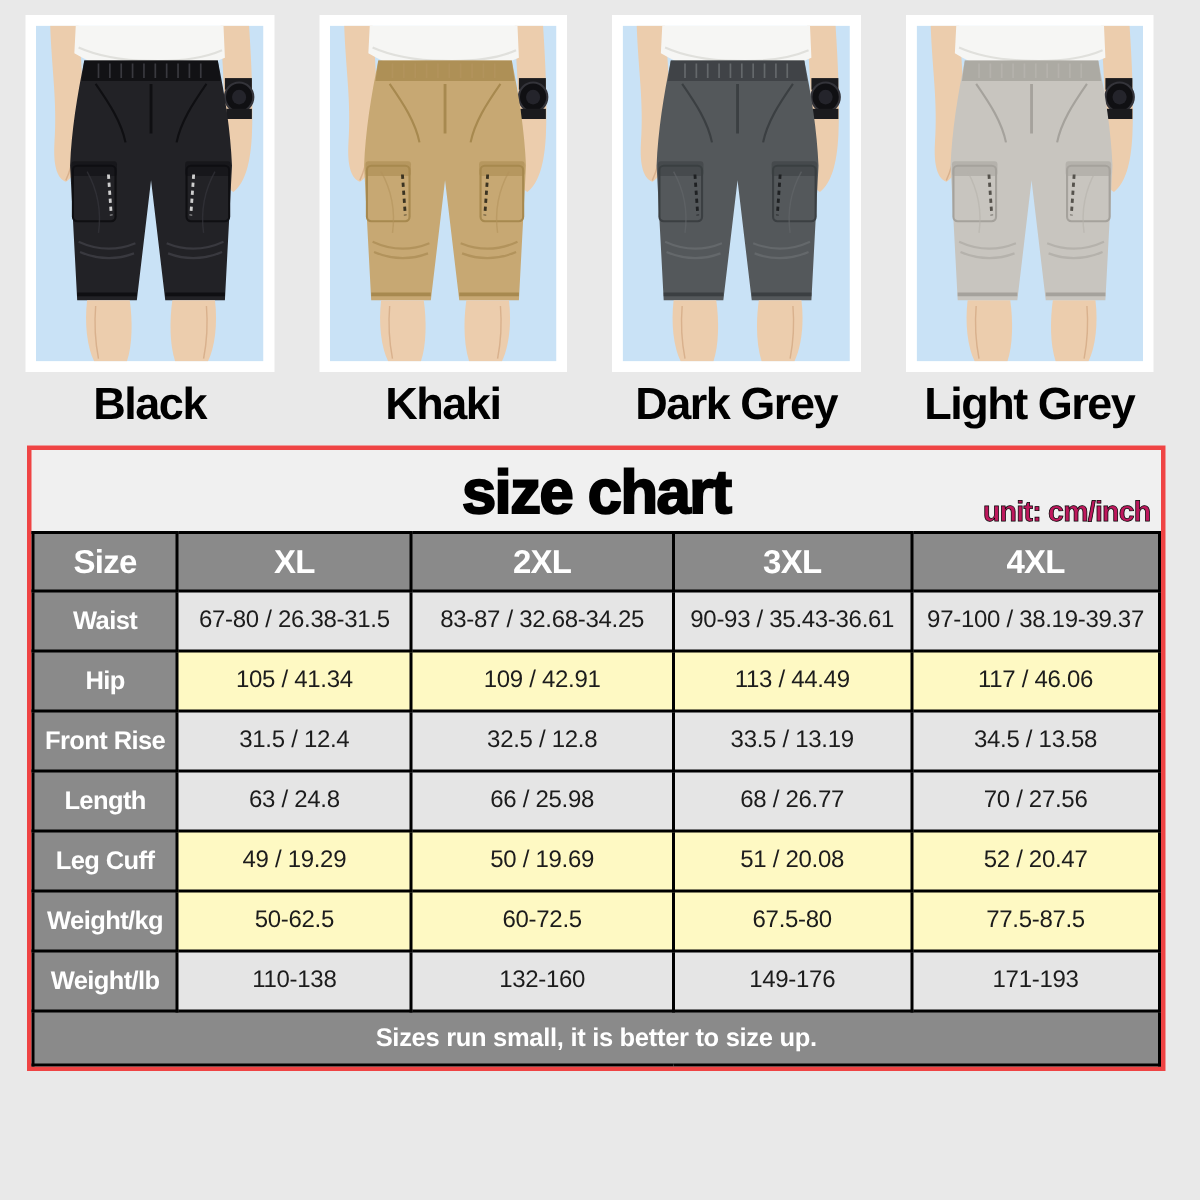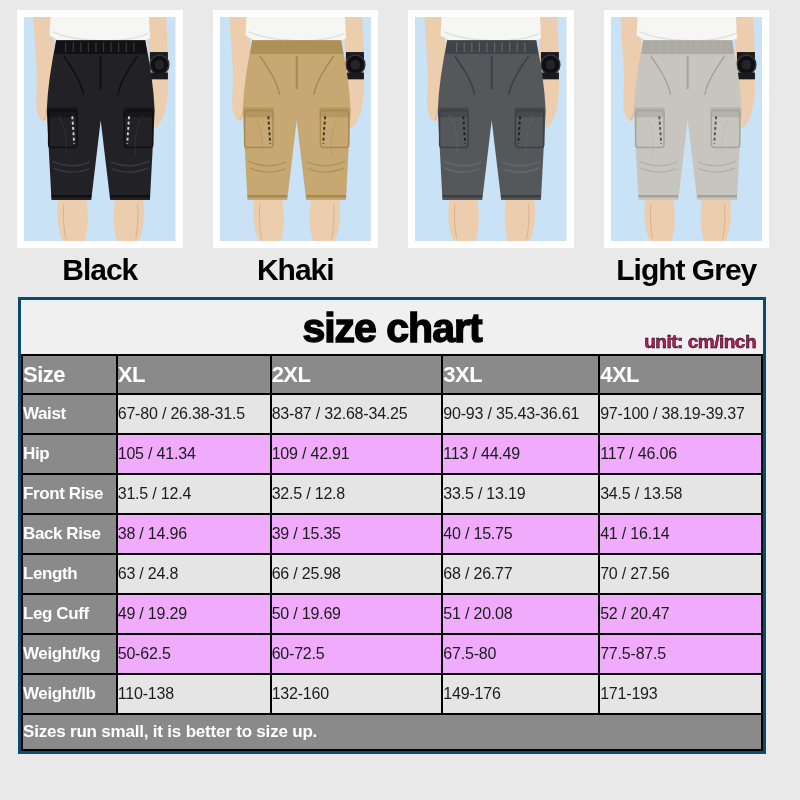--- a/index.html
+++ b/index.html
@@ -20,22 +20,22 @@
     margin-top:5px;
     font-size:30px;
     font-weight:bold;
     letter-spacing:-1px;
     color:#000;
     white-space:nowrap;
   }
 
   
   .chart {
-    margin:10px 34px 0 18px;
-    border:3px solid #0c4a6e;
+    margin:10px 23px 0 18px;
+    border:3px solid #ef4444;
     background:#f0f0f0;
   }
   .chart-head { position:relative; height:54px; }
   .chart-title {
     text-align:center;
     font-size:41px;
     font-weight:bold;
     letter-spacing:-1px;
     padding-top:5px;
     color:#000;
@@ -45,34 +45,34 @@
     position:absolute;
     right:7px;
     bottom:1px;
     font-size:19px;
     font-weight:bold;
     color:#be185d;
     -webkit-text-stroke:0.5px #000;
     letter-spacing:-0.5px;
   }
   table { width:100%; border-collapse:collapse; table-layout:fixed; }
-  th, td { border:2px solid #000; text-align:left; vertical-align:middle; }
+  th, td { border:2px solid #000; text-align:center; vertical-align:middle; }
   thead th {
     background:#8a8a8a; color:#fff;
     font-size:22px; font-weight:bold;
     height:39px; letter-spacing:-0.5px;
   }
   td { height:40px; }
   .row-label {
     background:#8a8a8a; color:#fff;
     font-weight:bold; font-size:17px; letter-spacing:-0.4px;
   }
   .val { font-size:16px; color:#1c1c1c; letter-spacing:-0.2px; }
   tr.light .val { background:#e5e5e5; }
-  tr.dark  .val { background:#f0abfc; }
+  tr.dark  .val { background:#fef9c3; }
   .footer-row td {
     background:#8a8a8a; color:#fff;
     font-weight:bold; font-size:17px; height:36px; letter-spacing:-0.2px;
   }
 </style>
 </head>
 <body>
 
 <div class="products">
     <div class="tile">
@@ -219,20 +219,21 @@
     <path d="M36,100 C44,114 46,128 44,142" stroke="#64686b" stroke-width="1" fill="none" opacity="0.6"></path>
     <path d="M126,100 C118,114 116,128 118,142" stroke="#64686b" stroke-width="1" fill="none" opacity="0.6"></path>
     <path d="M29,184 L71,184 M91,184 L133,184" stroke="#3b3f42" stroke-width="2.5"></path>
     <path d="M36,188 C34,204 36,220 41,230 L64,230 C68,218 68,202 66,188 Z" fill="#eccdad"></path>
     <path d="M96,188 C94,202 94,218 98,230 L121,230 C126,220 128,204 126,188 Z" fill="#eccdad"></path>
     <path d="M42,192 C41,204 42,218 44,228" stroke="#d9b18d" stroke-width="1" fill="none"></path>
     <path d="M120,192 C121,204 120,218 118,228" stroke="#d9b18d" stroke-width="1" fill="none"></path>
   </svg>
         </div>
      </div>
+     <div class="color-label">Dark Grey</div>
     </div>
     <div class="tile">
       <div class="frame">
        <div class="photo">
           <svg viewBox="0 0 160 230" preserveAspectRatio="none">
     <rect width="160" height="230" fill="#c9e2f6"></rect>
     <path d="M10,0 L30,0 C33,34 34,64 31,84 C29,98 26,104 21,107 C15,105 12,96 13,80 C15,52 11,30 10,0 Z" fill="#eccdad"></path>
     <path d="M21,106 C24,100 26,92 27,84" stroke="#d9b18d" stroke-width="1" fill="none"></path>
     <path d="M130,0 L150,0 C152,30 153,55 152,75 C151,95 147,108 139,114 C132,110 130,96 132,80 C134,52 131,26 130,0 Z" fill="#eccdad"></path>
     <rect x="133" y="36" width="19" height="8" fill="#1b1b1e"></rect>
@@ -317,27 +318,20 @@
           <td class="val">113 / 44.49</td>
           <td class="val">117 / 46.06</td>
         </tr>
         <tr class="light">
           <td class="row-label">Front Rise</td>
           <td class="val">31.5 / 12.4</td>
           <td class="val">32.5 / 12.8</td>
           <td class="val">33.5 / 13.19</td>
           <td class="val">34.5 / 13.58</td>
         </tr>
-        <tr class="dark">
-          <td class="row-label">Back Rise</td>
-          <td class="val">38 / 14.96</td>
-          <td class="val">39 / 15.35</td>
-          <td class="val">40 / 15.75</td>
-          <td class="val">41 / 16.14</td>
-        </tr>
         <tr class="light">
           <td class="row-label">Length</td>
           <td class="val">63 / 24.8</td>
           <td class="val">66 / 25.98</td>
           <td class="val">68 / 26.77</td>
           <td class="val">70 / 27.56</td>
         </tr>
         <tr class="dark">
           <td class="row-label">Leg Cuff</td>
           <td class="val">49 / 19.29</td>

